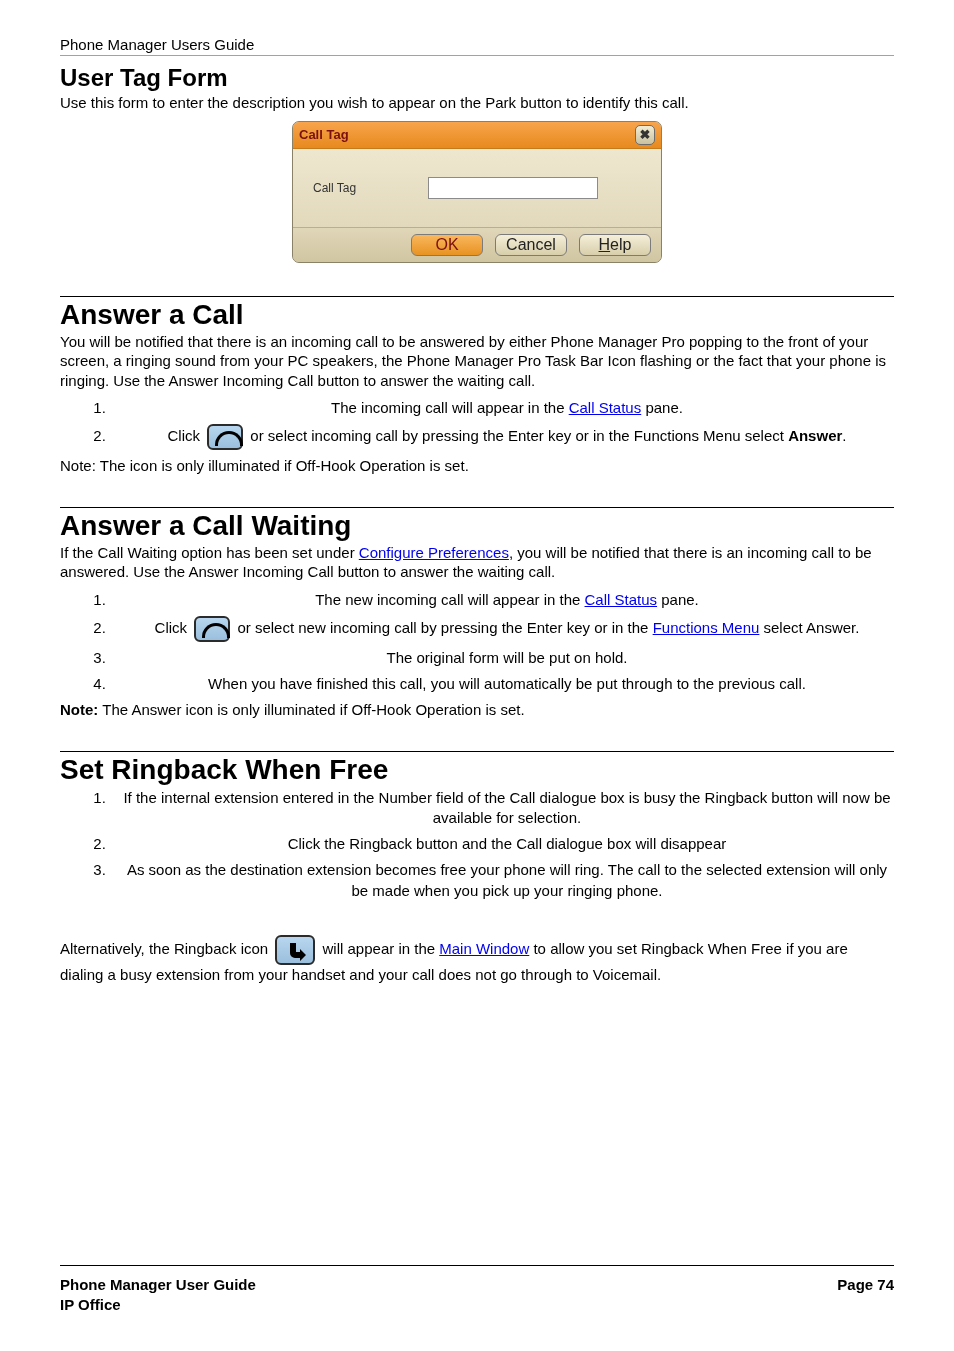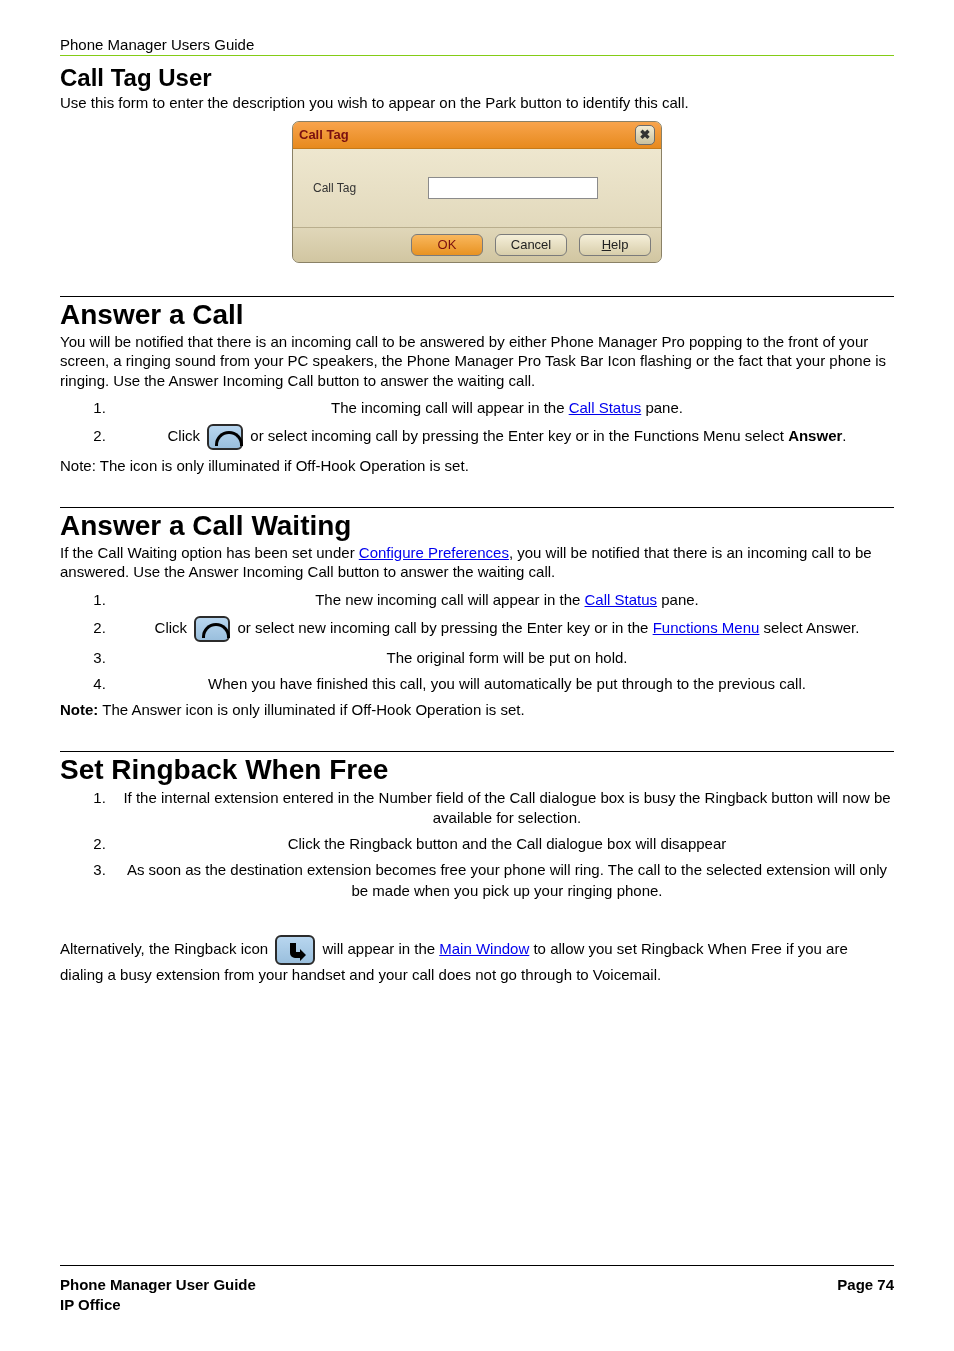--- a/index.html
+++ b/index.html
@@ -84,21 +84,21 @@
       display: flex;
       justify-content: flex-end;
       gap: 12px;
     }
     .dlg-btn {
       min-width: 72px;
       height: 22px;
       border-radius: 6px;
       border: 1px solid #7b7b7b;
       background: linear-gradient(#f5efd9,#d8ceab);
-      font-size: 13px;
+      font-size: 16px;
       color: #222;
       display: flex; align-items: center; justify-content: center;
       cursor: pointer;
     }
     .dlg-btn.primary {
       background: linear-gradient(#f9b75d,#e89322);
       color: #7a1010;
     }
     .section-rule {
       border: none;
@@ -162,21 +162,21 @@
     }
     .footer .col { line-height: 1.35; }
     .footer .right { text-align: right; }
     .spacer-top { height: 22px; }
   </style>
 </head>
 <body>
 
 <div class="page-header">Phone Manager Users Guide</div>
 
-<h2>Call Tag User</h2>
+<h2>User Tag Form</h2>
 <p class="intro">Use this form to enter the description you wish to appear on the Park button to identify this call.</p>
 
 <div class="img-wrap">
   <div class="dialog">
     <div class="dialog-titlebar">
       <span class="dialog-title">Call Tag</span>
       <span class="dialog-close">✖</span>
     </div>
     <div class="dialog-body">
       <span class="dialog-label">Call Tag</span>

